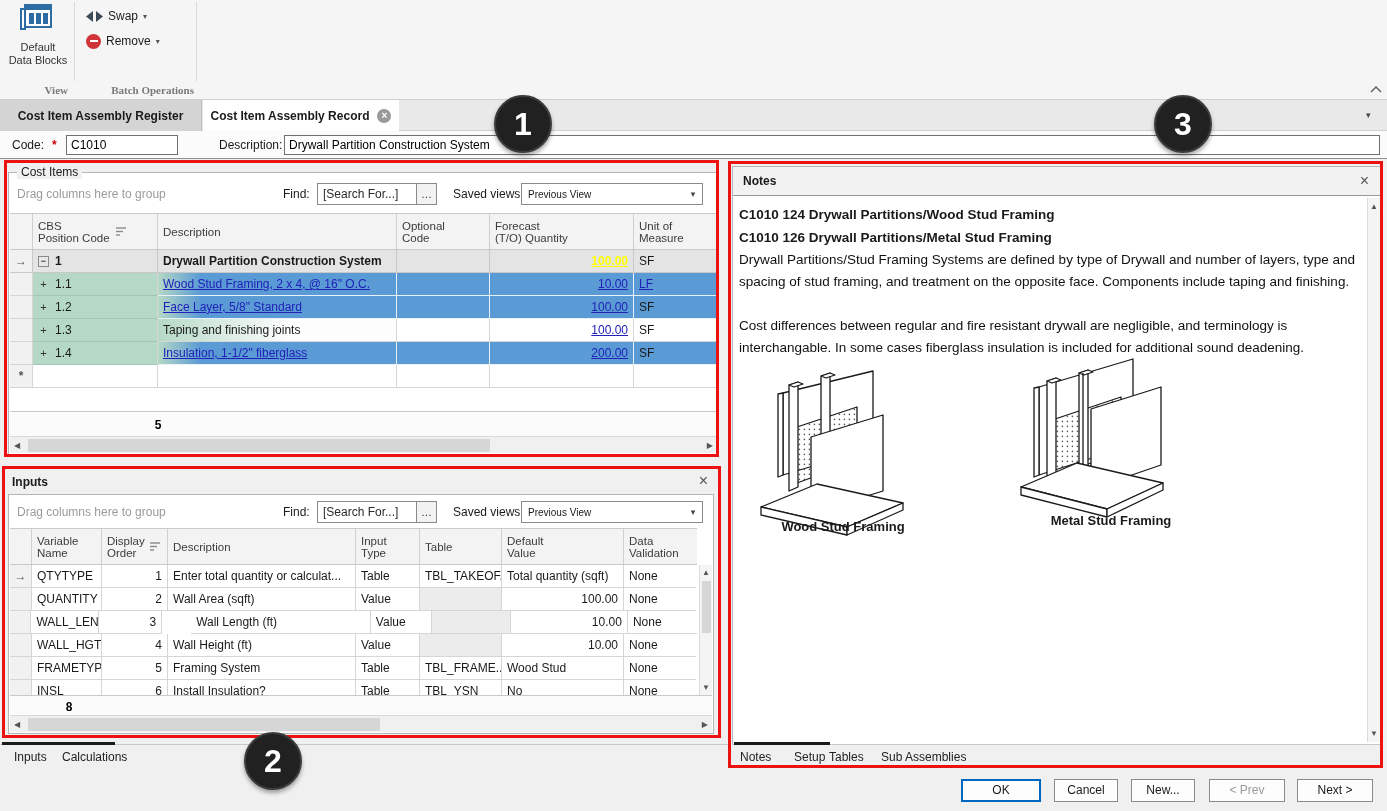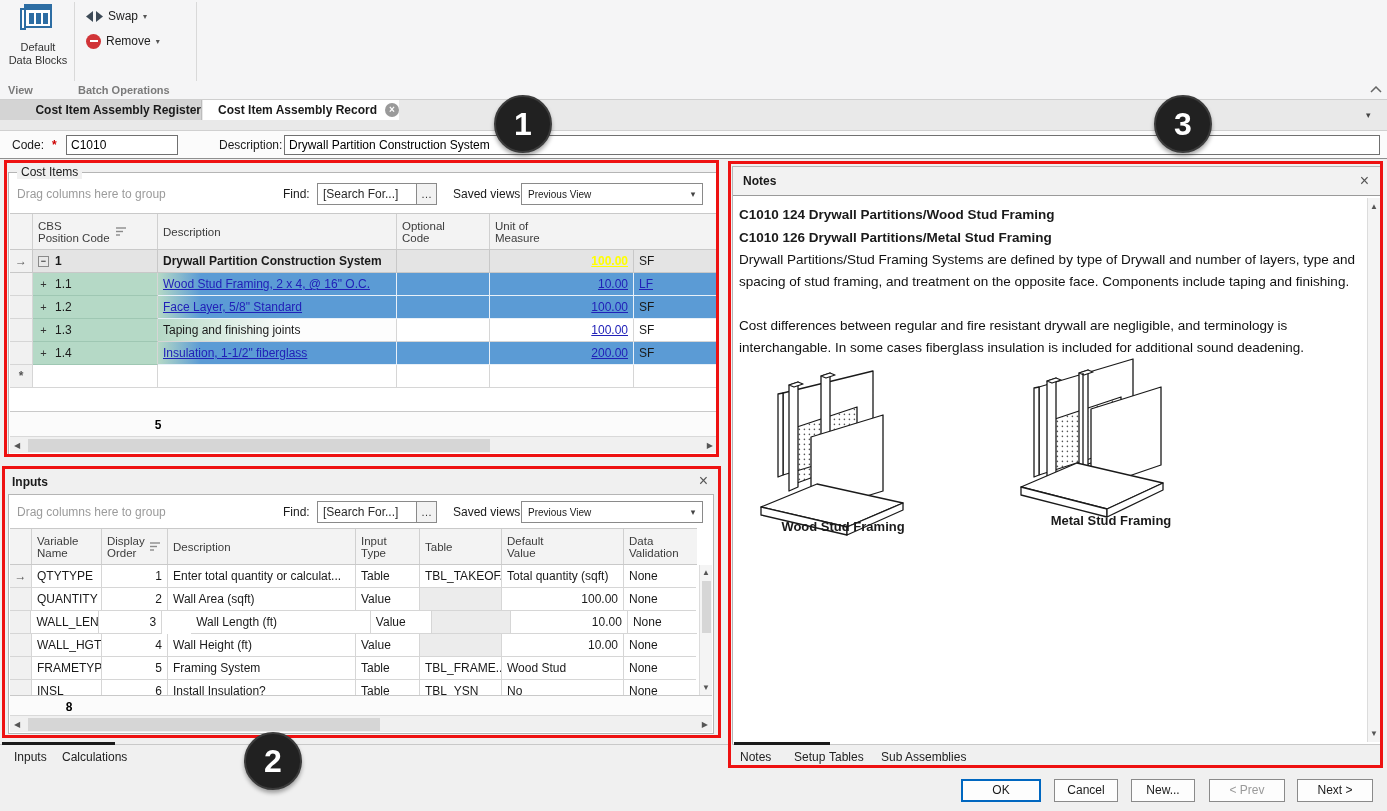--- a/index.html
+++ b/index.html
@@ -4,31 +4,31 @@
 <style>
   * { margin:0; padding:0; box-sizing:border-box; }
   html,body { width:1387px; height:811px; }
   body { font-family:"Liberation Sans", sans-serif; font-size:12px; color:#1a1a1a; background:#f0f0f0; position:relative; overflow:hidden; }
   .abs { position:absolute; }
   .pre { white-space:pre-line; }
 
   
   #ribbon { left:0; top:0; width:1387px; height:100px; background:#f5f5f6; border-bottom:1px solid #cfcfcf; }
   .ribbon-sep { position:absolute; top:2px; bottom:18px; width:1px; background:#d9d9d9; }
-  .grp-label { position:absolute; bottom:3px; font-weight:bold; color:#7a7a7a; font-size:11px; text-align:left; }
+  .grp-label { position:absolute; bottom:3px; font-weight:bold; color:#7a7a7a; font-size:11px; text-align:right;font-family:Liberation Serif, serif; }
   #btn-ddb { left:8px; top:3px; width:60px; height:78px; text-align:center; cursor:default; }
   #btn-ddb .lbl { font-size:11px; color:#333; line-height:13px; margin-top:3px; }
   .rb-row { position:absolute; left:86px; height:20px; display:flex; align-items:center; gap:5px; font-size:12px; color:#222; }
   .caret { font-size:8px; color:#555; }
   .min-circle { width:15px; height:15px; border-radius:50%; background:#d13438; display:inline-flex; align-items:center; justify-content:center; }
   .min-circle span { display:block; width:8px; height:2px; background:#fff; }
 
   
   #tabstrip { left:0; top:100px; width:1387px; height:31px; background:#e9e9e9; border-bottom:1px solid #d0d0d0; }
-  .doctab { position:absolute; top:0; height:20px; display:flex; align-items:center; justify-content:flex-end; font-weight:bold; font-size:12px; gap:8px; }
+  .doctab { position:absolute; top:0; height:31px; display:flex; align-items:center; justify-content:center; font-weight:bold; font-size:12px; gap:8px; }
   #tab-register { left:0; width:202px; background:#d4d4d4; border-right:1px solid #bdbdbd; color:#1a1a1a; }
   #tab-record { left:203px; width:196px; background:#ffffff; }
   .tabclose { width:14px; height:14px; border-radius:50%; background:#9a9a9a; color:#fff; font-size:10px; line-height:13px; text-align:center; }
 
   
   #formrow { left:0; top:131px; width:1387px; height:28px; background:#fbfbfb; border-bottom:1px solid #8f8f8f; }
   .flabel { position:absolute; top:7px; font-size:12px; color:#1a1a1a; }
   .req { color:#cc0000; font-weight:bold; }
   .tbox { position:absolute; top:4px; height:20px; border:1px solid #707070; background:#fff; font-family:"Liberation Sans",sans-serif; font-size:12px; padding:0 4px; }
 
@@ -191,20 +191,22 @@
         <line x1="1" y1="2" x2="11" y2="2" stroke="#8a8a8a" stroke-width="1.4"></line>
           <line x1="1" y1="5.5" x2="8" y2="5.5" stroke="#8a8a8a" stroke-width="1.4"></line>
           <line x1="1" y1="9" x2="5" y2="9" stroke="#8a8a8a" stroke-width="1.4"></line>
       </svg>
     </div>
     <div class="hcell" style="width:239px;">
         <span>Description</span>
       </div>
     <div class="hcell pre" style="width:93px;"><span>Optional
 Code</span></div>
+    <div class="hcell pre" style="width:144px;"><span>Forecast
+(T/O) Quantity</span></div>
     <div class="hcell pre" style="width:83px; border-right:none;"><span>Unit of
 Measure</span></div>
   </div>
 
   <div class="abs" style="left:1px; top:77px; right:1px;">
 
     <div class="grow r-sum">
       <div class="cell c-ind" style="width:23px;">→</div>
       <div class="cell" style="width:125px; font-weight:bold;">
           <span class="expand minusbox">−</span>

